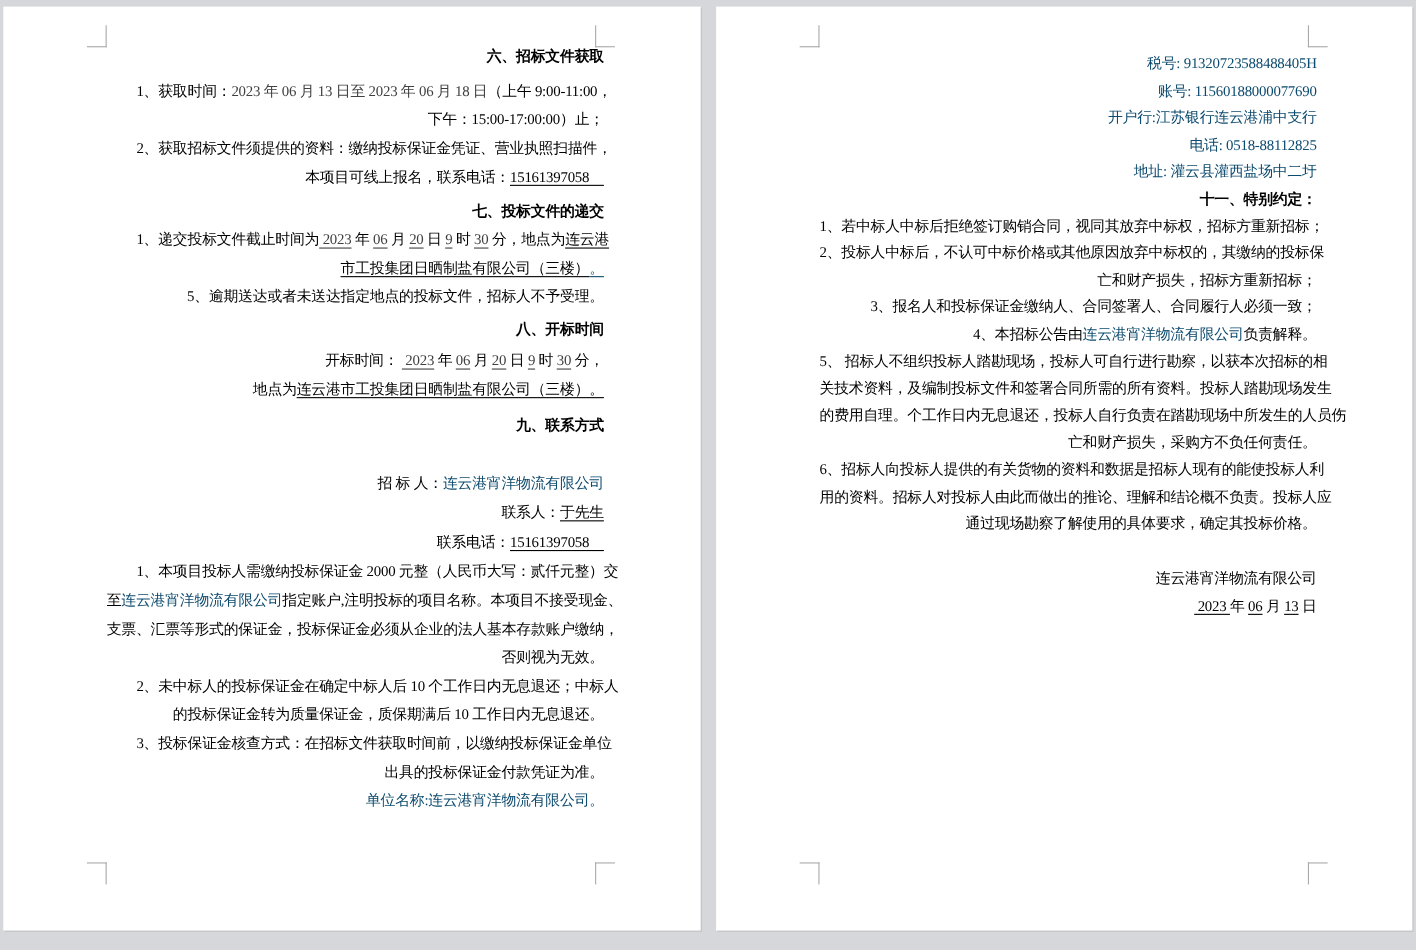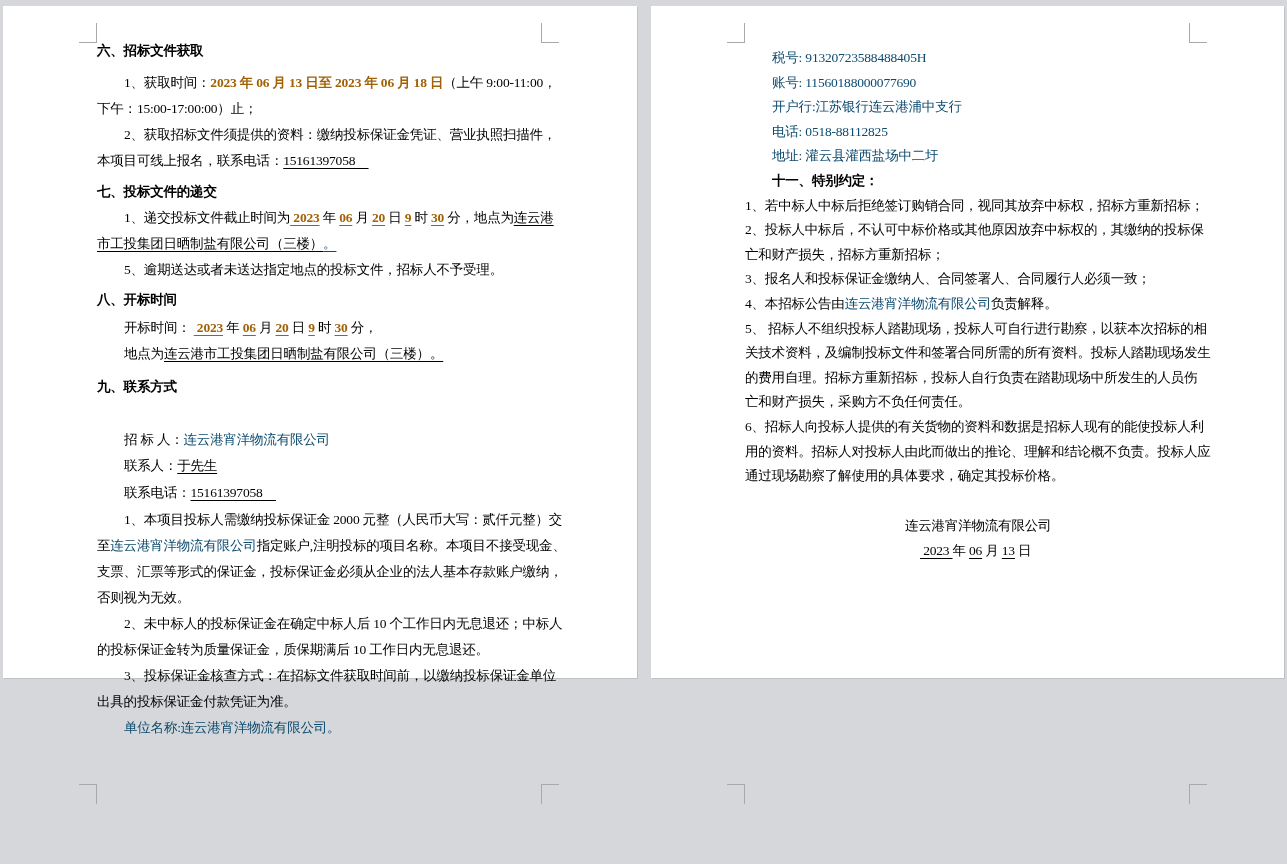--- a/index.html
+++ b/index.html
@@ -2,36 +2,37 @@
 <html><head>
 <meta charset="utf-8">
 <style>
   html,body{margin:0;padding:0;}
   body{
     width:1287px;height:864px;overflow:hidden;position:relative;
     background:#d5d7da;
     font-family:"Liberation Serif","DejaVu Serif",serif;
   }
   .page{
-    position:absolute;top:6px;height:672px;background:#ffffff;
+    position:absolute;top:6px;height:840px;background:#ffffff;
     box-shadow:1px 1px 0 #bfc1c4;
+    text-align:right;
   }
   #page1{left:3px;width:634px;}
   #page2{left:651px;width:633px;}
   .content{position:absolute;left:94px;width:452px;}
   #page1 .content{top:32px;}
   #page2 .content{top:40px;}
   .tline{
     white-space:pre;font-size:13.5px;letter-spacing:-0.2px;color:#000;
     position:relative;
   }
   #page1 .tline{line-height:26px;height:26px;}
   #page2 .tline{line-height:24.6px;height:24.6px;}
   .seg{white-space:pre;}
-  .c-red{color:#a16207;font-weight:bold;}
+  .c-red{color:#404040;}
   .c-blue{color:#0c4a6e;}
   .u{text-decoration:underline;text-underline-offset:3px;}
   
   .mark{position:absolute;width:17px;height:19px;pointer-events:none;}
   .mark.tl{left:76px;top:17px;border-right:1px solid #a9a9a9;border-bottom:1px solid #a9a9a9;}
   .mark.tr{left:538px;top:17px;border-left:1px solid #a9a9a9;border-bottom:1px solid #a9a9a9;}
   .mark.bl{left:76px;top:778px;border-right:1px solid #a9a9a9;border-top:1px solid #a9a9a9;}
   .mark.br{left:538px;top:778px;border-left:1px solid #a9a9a9;border-top:1px solid #a9a9a9;}
 </style>
 </head>
@@ -83,21 +84,21 @@
       <div class="tline" style="padding-left: 27px;"><span class="seg c-blue">电话: 0518-88112825</span></div>
       <div class="tline" style="padding-left: 27px;"><span class="seg c-blue">地址: 灌云县灌西盐场中二圩</span></div>
       <div class="tline" style="padding-left: 27px; font-weight: bold;"><span class="seg">十一、特别约定：</span></div>
       <div class="tline"><span class="seg">1、若中标人中标后拒绝签订购销合同，视同其放弃中标权，招标方重新招标；</span></div>
       <div class="tline"><span class="seg">2、投标人中标后，不认可中标价格或其他原因放弃中标权的，其缴纳的投标保</span></div>
       <div class="tline"><span class="seg">亡和财产损失，招标方重新招标；</span></div>
       <div class="tline"><span class="seg">3、报名人和投标保证金缴纳人、合同签署人、合同履行人必须一致；</span></div>
       <div class="tline"><span class="seg">4、本招标公告由</span><span class="seg c-blue">连云港宵洋物流有限公司</span><span class="seg">负责解释。</span></div>
       <div class="tline"><span class="seg">5、 招标人不组织投标人踏勘现场，投标人可自行进行勘察，以获本次招标的相</span></div>
       <div class="tline"><span class="seg">关技术资料，及编制投标文件和签署合同所需的所有资料。投标人踏勘现场发生</span></div>
-      <div class="tline"><span class="seg">的费用自理。招标方重新招标，投标人自行负责在踏勘现场中所发生的人员伤</span></div>
+      <div class="tline"><span class="seg">的费用自理。个工作日内无息退还，投标人自行负责在踏勘现场中所发生的人员伤</span></div>
       <div class="tline"><span class="seg">亡和财产损失，采购方不负任何责任。</span></div>
       <div class="tline"><span class="seg">6、招标人向投标人提供的有关货物的资料和数据是招标人现有的能使投标人利</span></div>
       <div class="tline"><span class="seg">用的资料。招标人对投标人由此而做出的推论、理解和结论概不负责。投标人应</span></div>
       <div class="tline"><span class="seg">通过现场勘察了解使用的具体要求，确定其投标价格。</span></div>
       <div class="tline" style="margin-top: 25px; padding-left: 160px;"><span class="seg">连云港宵洋物流有限公司</span></div>
       <div class="tline" style="margin-top: 1px; padding-left: 175px;"><span class="seg u"> 2023 </span><span class="seg">年 </span><span class="seg u">06</span><span class="seg"> 月 </span><span class="seg u">13</span><span class="seg"> 日</span></div>
     </div>
 </div>
 
 </body></html>

